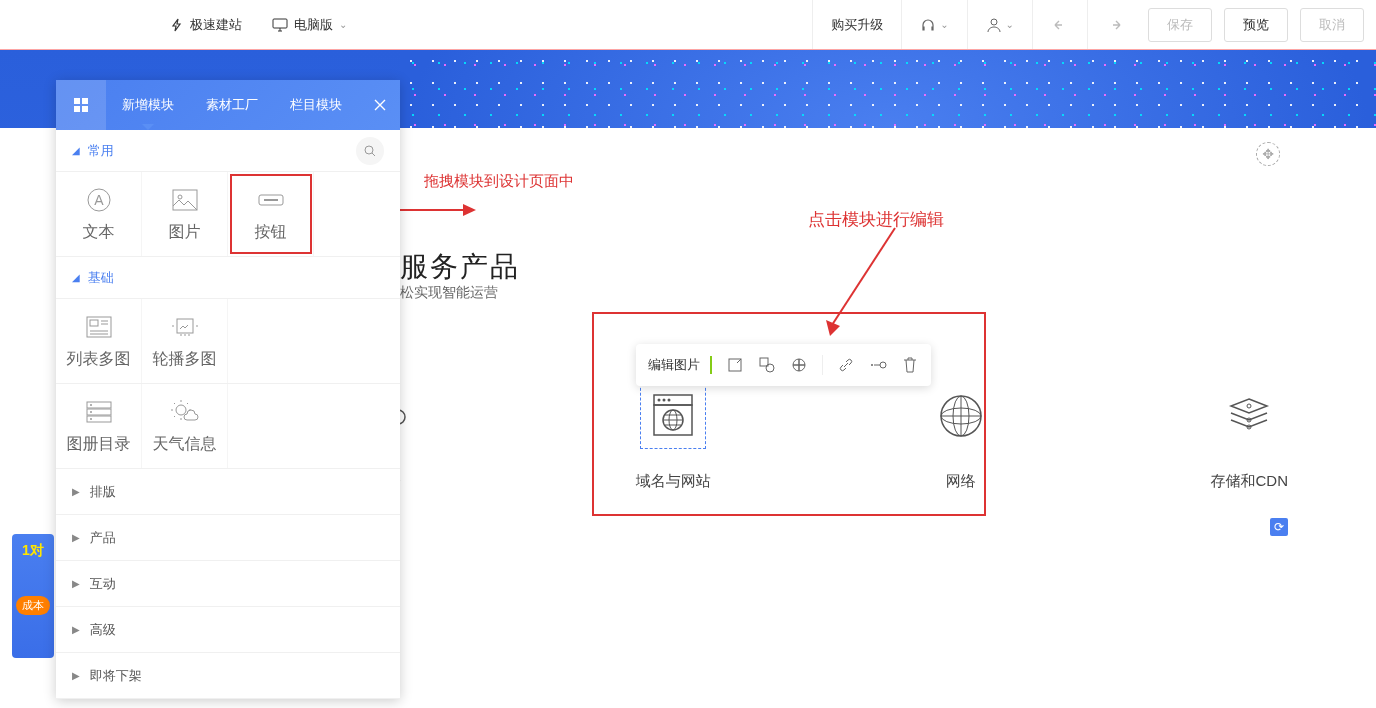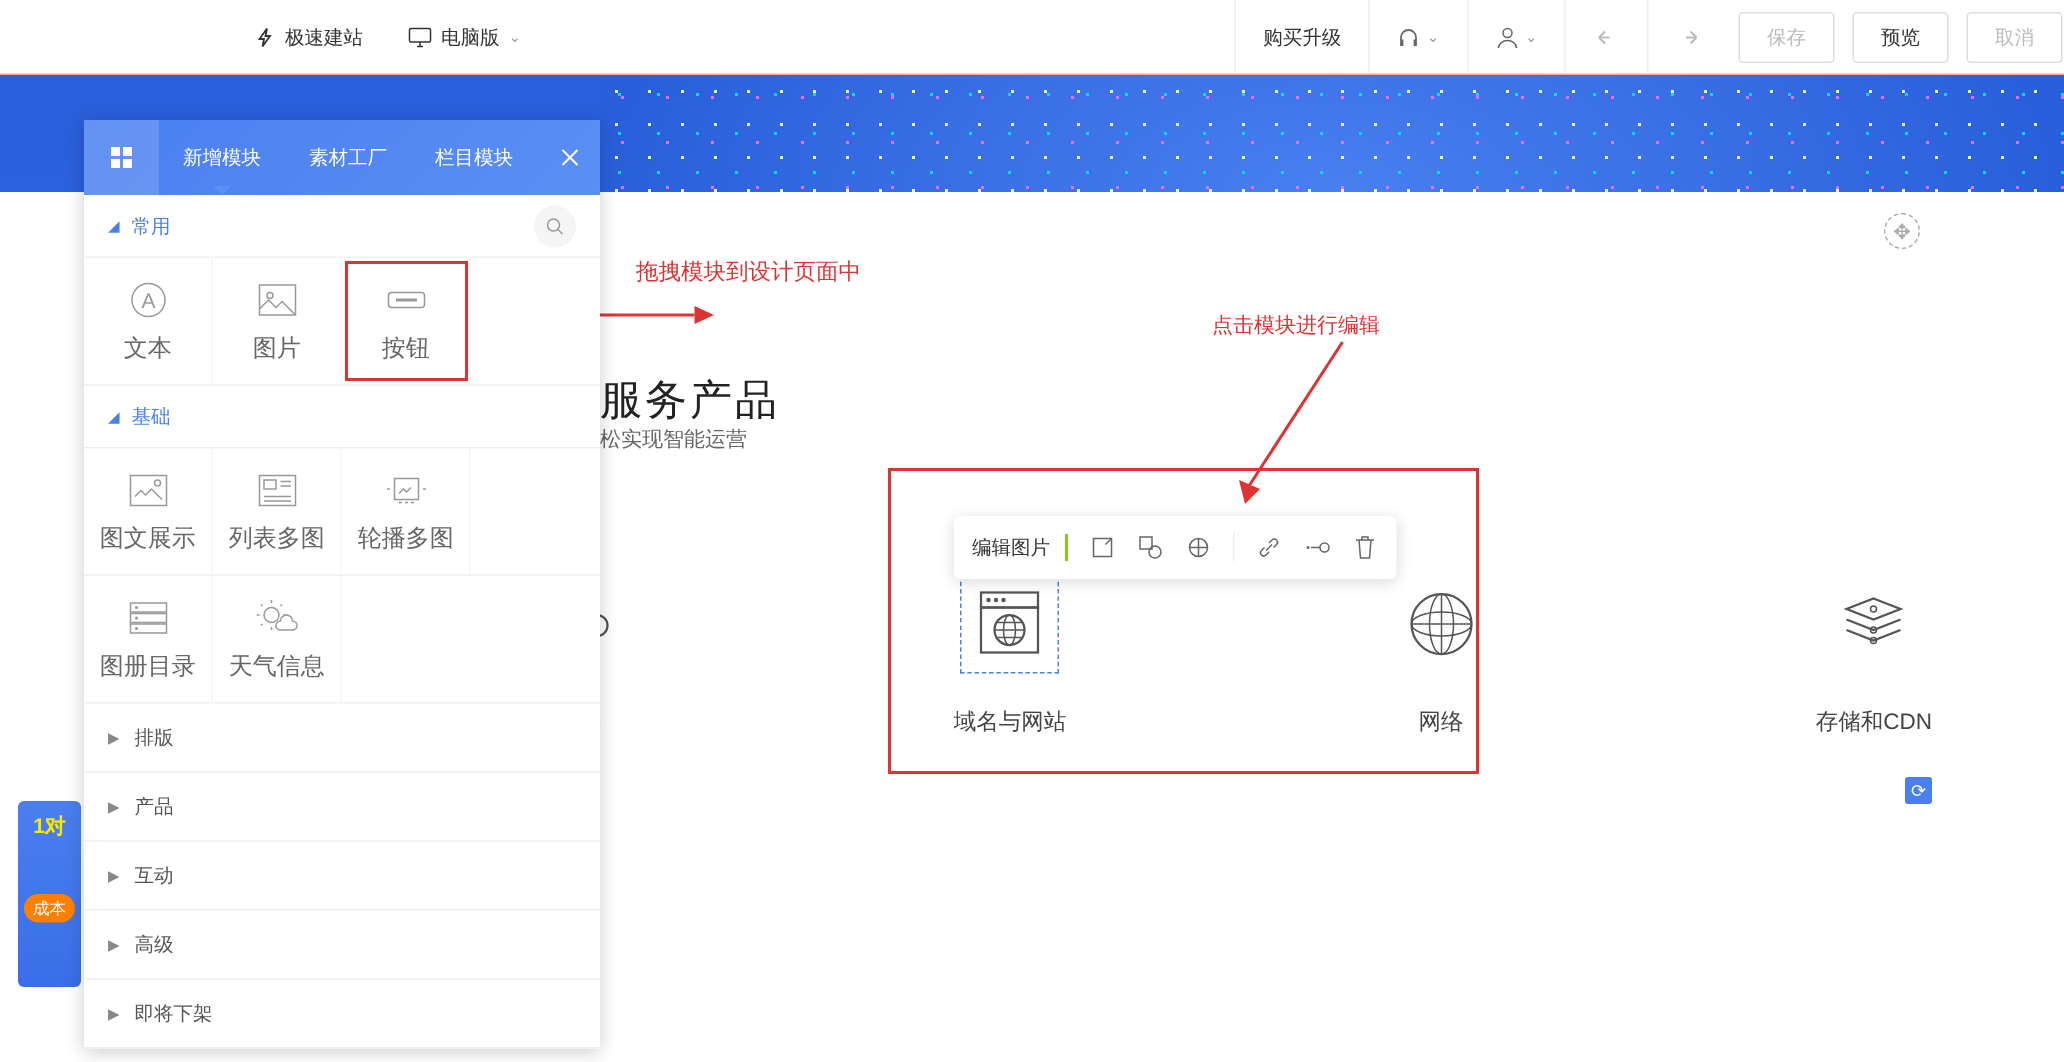--- a/index.html
+++ b/index.html
@@ -37,21 +37,21 @@
 .module-item.highlighted { outline: 2px solid #d33; outline-offset: -4px; }
 .module-row2 { display: flex; border-bottom: 1px solid #f0f0f0; }
 
 .collapse-item { height: 46px; display: flex; align-items: center; padding: 0 16px; font-size: 13px; color: #555; border-bottom: 1px solid #f0f0f0; cursor: pointer; }
 .collapse-arrow { font-size: 10px; margin-right: 10px; color: #888; }
 
 .promo { position: absolute; left: 12px; top: 484px; width: 42px; height: 124px; background: linear-gradient(to bottom, #4a7ff0, #3a6ee8); color: #fff; padding: 8px 4px; border-radius: 4px; font-size: 14px; text-align: center; z-index: 2; }
 .promo-badge { background: #ff7f00; border-radius: 10px; padding: 2px 2px; font-size: 11px; margin-top: 6px; }
 
 .hint1 { position: absolute; left: 424px; top: 122px; color: #d33; font-size: 15px; z-index: 3; }
-.hint2 { position: absolute; left: 808px; top: 158px; color: #d33; font-size: 14px; z-index: 3; }
+.hint2 { position: absolute; left: 808px; top: 158px; color: #d33; font-size: 17px; z-index: 3; }
 .arrow1 { position: absolute; left: 308px; top: 140px; z-index: 3; }
 .arrow2 { position: absolute; left: 820px; top: 170px; z-index: 3; }
 .redbox { position: absolute; left: 592px; top: 262px; width: 394px; height: 204px; border: 2px solid #d33; z-index: 3; }
 
 .page-title { position: absolute; left: 400px; top: 198px; font-size: 28px; color: #222; letter-spacing: 2px; }
 .page-sub { position: absolute; left: 400px; top: 234px; font-size: 14px; color: #666; }
 
 .service-row { position: absolute; left: 360px; right: 88px; top: 340px; display: flex; justify-content: space-between; }
 .service-item { display: flex; flex-direction: column; align-items: center; gap: 30px; }
 .service-icon { width: 52px; height: 52px; display: flex; align-items: center; justify-content: center; color: #555; }
@@ -114,21 +114,21 @@
       <svg width="18" height="14" viewBox="0 0 18 14">
           <path d="M14 7l-4-4M14 7l-4 4M14 7H7" fill="none" stroke="#bbb" stroke-width="1.4"></path>
         </svg>
     </div>
     <div class="topbar-btn disabled">
       <span>保存</span>
     </div>
     <div class="topbar-btn">
       <span>预览</span>
     </div>
-    <div class="topbar-btn disabled" style="margin-right:1px">
+    <div class="topbar-btn disabled" style="margin-right:12px">
       <span>取消</span>
     </div>
   </div>
 </div>
 
 <div class="canvas-area">
   <div class="planet">
       <div class="dots"></div>
     </div>
   <div class="content-bg"></div>
@@ -201,30 +201,20 @@
         <div class="module-label">按钮</div>
       </div>
       <div class="module-item" style="visibility:hidden"></div>
     </div>
 
     <div class="cat-header">
       <span class="cat-arrow">◢</span>
       <span>基础</span>
     </div>
     <div class="module-grid">
-      <div class="module-item">
-        <div class="module-icon">
-            <svg width="26" height="22" viewBox="0 0 26 22">
-              <rect x="1" y="1" width="24" height="20" fill="none" stroke="#999"></rect>
-              <path d="M4 15l4-4 3 3 4-4 7 7" fill="none" stroke="#999"></path>
-              <circle cx="19" cy="6" r="2" fill="none" stroke="#999"></circle>
-            </svg>
-          </div>
-        <div class="module-label">图文展示</div>
-      </div>
       <div class="module-item">
         <div class="module-icon">
             <svg width="26" height="22" viewBox="0 0 26 22">
               <rect x="1" y="1" width="24" height="20" fill="none" stroke="#999"></rect>
               <rect x="4" y="4" width="8" height="6" fill="none" stroke="#999"></rect>
               <path d="M15 5h7M15 8h7M4 15h18M4 18h18" stroke="#999"></path>
             </svg>
           </div>
         <div class="module-label">列表多图</div>
       </div>

